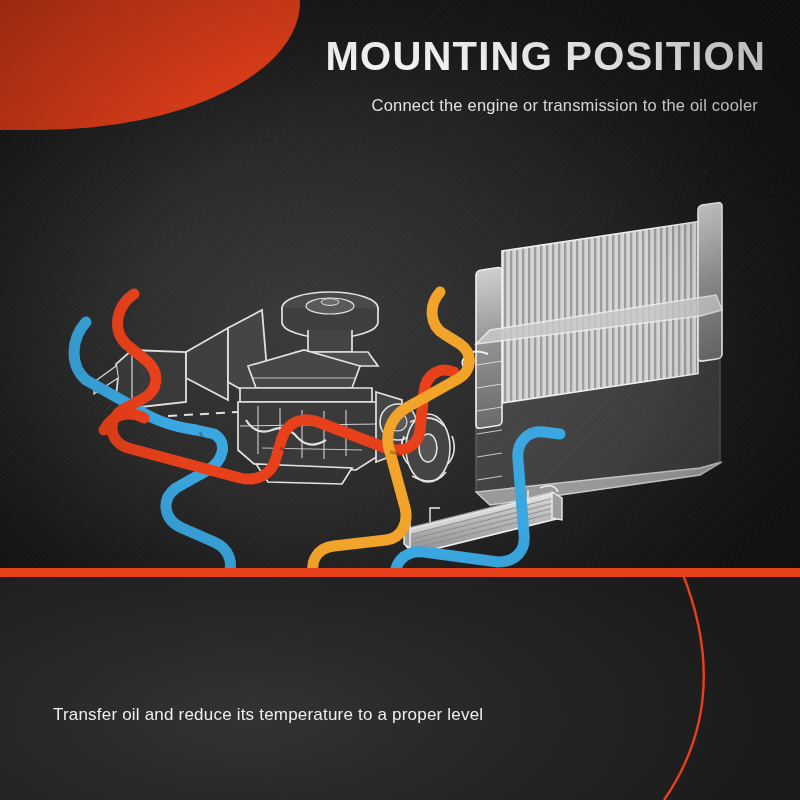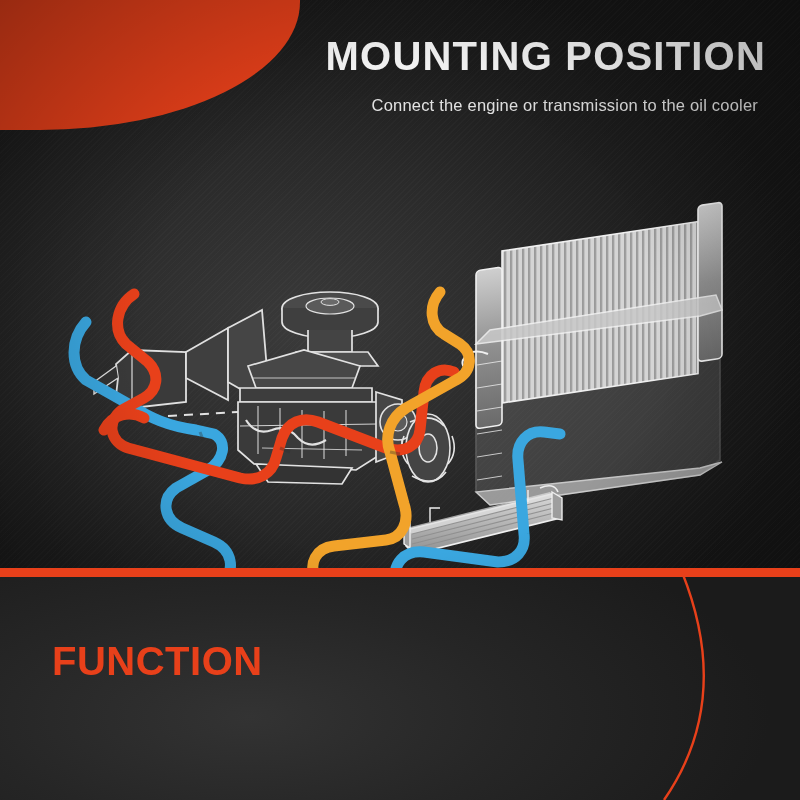--- a/index.html
+++ b/index.html
@@ -334,16 +334,16 @@
   </svg>
 
   <div class="vignette"></div>
 
   <div class="divider"></div>
 
   <div class="bottom-section">
     <svg class="bottom-curve" viewBox="0 0 240 228" style="left:560px; top:-5px;">
       <path d="M122,0 C150,70 158,150 104,228" fill="none" stroke="#e8401a" stroke-width="2.4"></path>
     </svg>
-    <div class="function-title">FUNCTION</div>
+    <div class="function-desc">Transfer oil and reduce its temperature to a proper level</div>
   </div>
 
 </div>
 
 </body></html>

